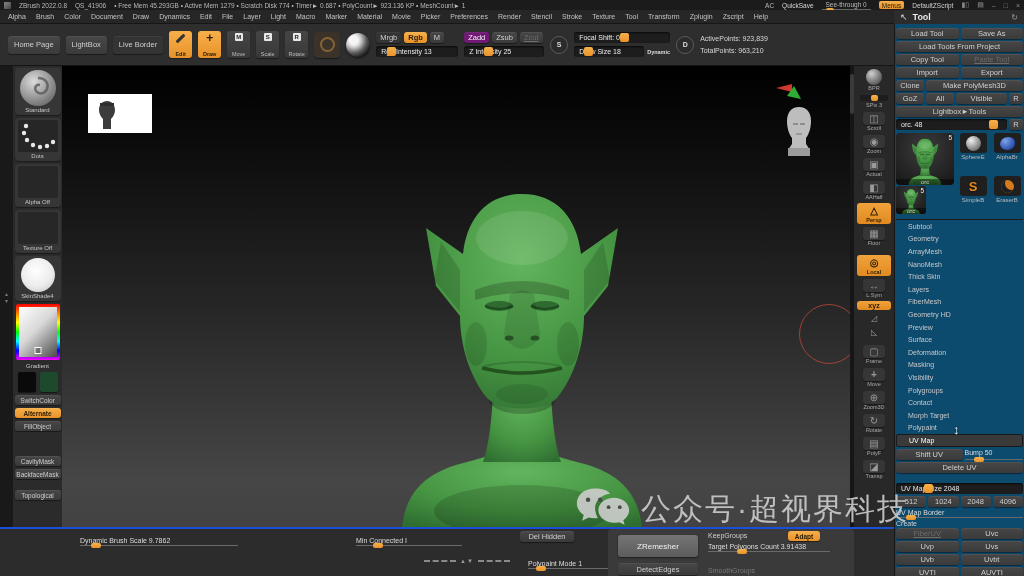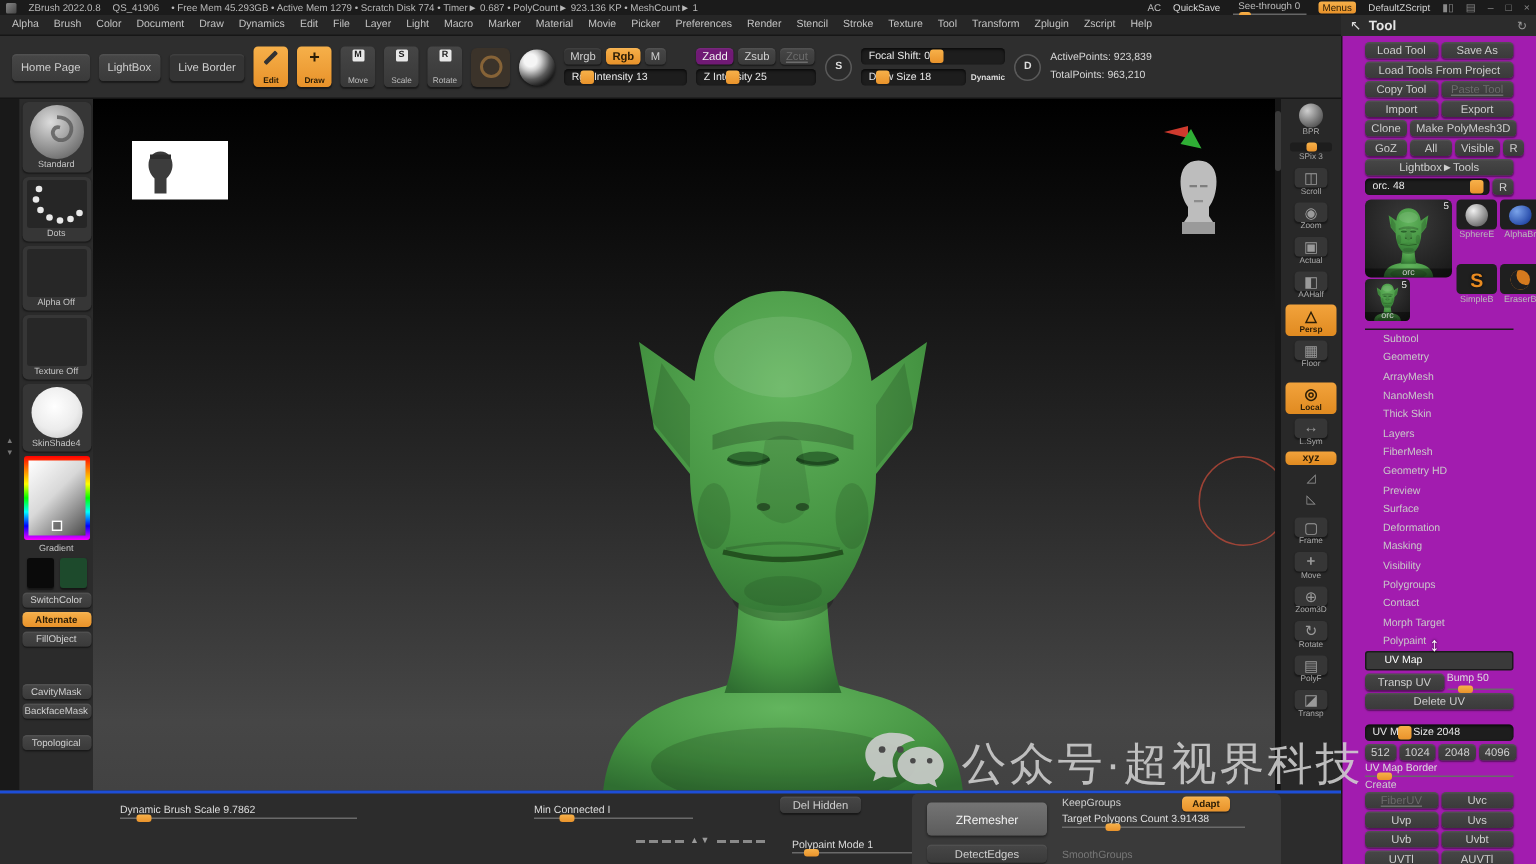--- a/index.html
+++ b/index.html
@@ -103,22 +103,22 @@
              background:#363636; border-radius:3px; box-shadow:0 1px 1px rgba(0,0,0,.4);}
   .rs-item.on { background:linear-gradient(#f2a33c,#e08a20); border-radius:3px; color:#2b1d06; font-weight:bold;}
   .rs-item.on .rs-icon { background:transparent; color:#2b1d06; box-shadow:none;}
   .rs-sphere { width:16px; height:16px; border-radius:50%; background:radial-gradient(circle at 35% 30%, #cfcfcf, #777 55%, #333);}
   .rs-slider { width:28px; height:6px; background:#1d1d1d; border-radius:2px; position:relative; margin-bottom:1px;}
   .rs-slider .sl-handle { width:7px; top:0; bottom:0;}
   .rs-mini { height:10px; font-size:8px; background:transparent; box-shadow:none;}
   .rs-spacer { flex:1; }
 
   
-  .toolpanel { position:absolute; left:894px; top:24px; width:130px; height:552px; background:#a21caf;
-               border-left:1px solid #171717; padding:4px 15px; }
+  .toolpanel { position:absolute; left:894px; top:24px; width:130px; height:552px; background:#0c4a6e;
+               border-left:1px solid #171717; padding:4px 1px; }
   .tp-row { display:flex; gap:2px; margin-bottom:2px; }
   .tp-row .btn { flex:1; }
   .tp-row .btn.narrow { flex:0 0 28px; }
   .tp-row .btn.tiny { flex:0 0 14px; }
   .thumbs { display:flex; gap:3px; margin:3px 0 2px; }
   .bigthumb { width:58px; height:52px; background:radial-gradient(circle at 50% 30%, #3c3c3c, #161616); border-radius:4px; position:relative; overflow:hidden;}
   .bigthumb svg { position:absolute; left:7px; top:2px; }
   .thumb-label { position:absolute; left:0; right:0; bottom:0; text-align:center; font-size:6px; color:#c9c9c9; background:rgba(0,0,0,.4); }
   .thumb-badge { position:absolute; right:2px; top:1px; color:#eee; font-size:6.5px; }
   .minigrid { flex:1; display:grid; grid-template-columns:1fr 1fr; gap:2px; }
@@ -617,21 +617,21 @@
       <div class="sec">Visibility</div>
       <div class="sec">Polygroups</div>
       <div class="sec">Contact</div>
       <div class="sec">Morph Target</div>
       <div class="sec">Polypaint</div>
       <div class="sec active">UV Map</div>
     </div>
 
     <div class="uvsec">
       <div class="tp-row">
-        <div class="btn">Transp UV</div>
+        <div class="btn">Shift UV</div>
         <div class="uslider" style="flex:1;">
           <span>Bump 50</span>
           <span class="sl-handle" style="left:16%;"></span>
         </div>
       </div>
       <div class="tp-row">
           <div class="btn">Delete UV</div>
         </div>
       <div class="gap8"></div>
       <div class="tp-row">

